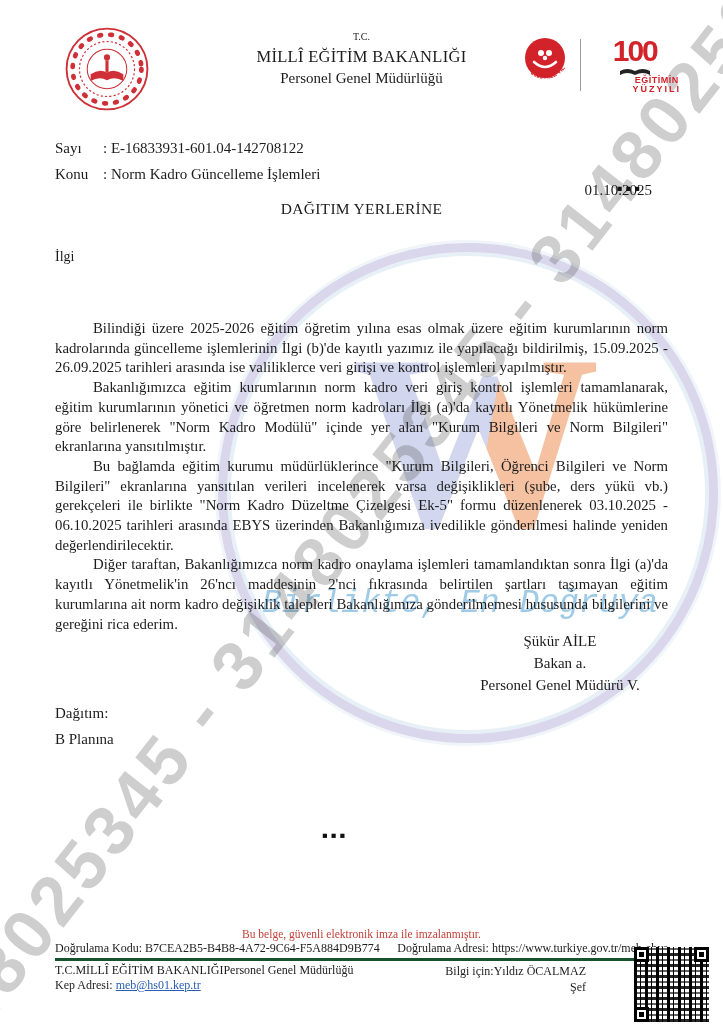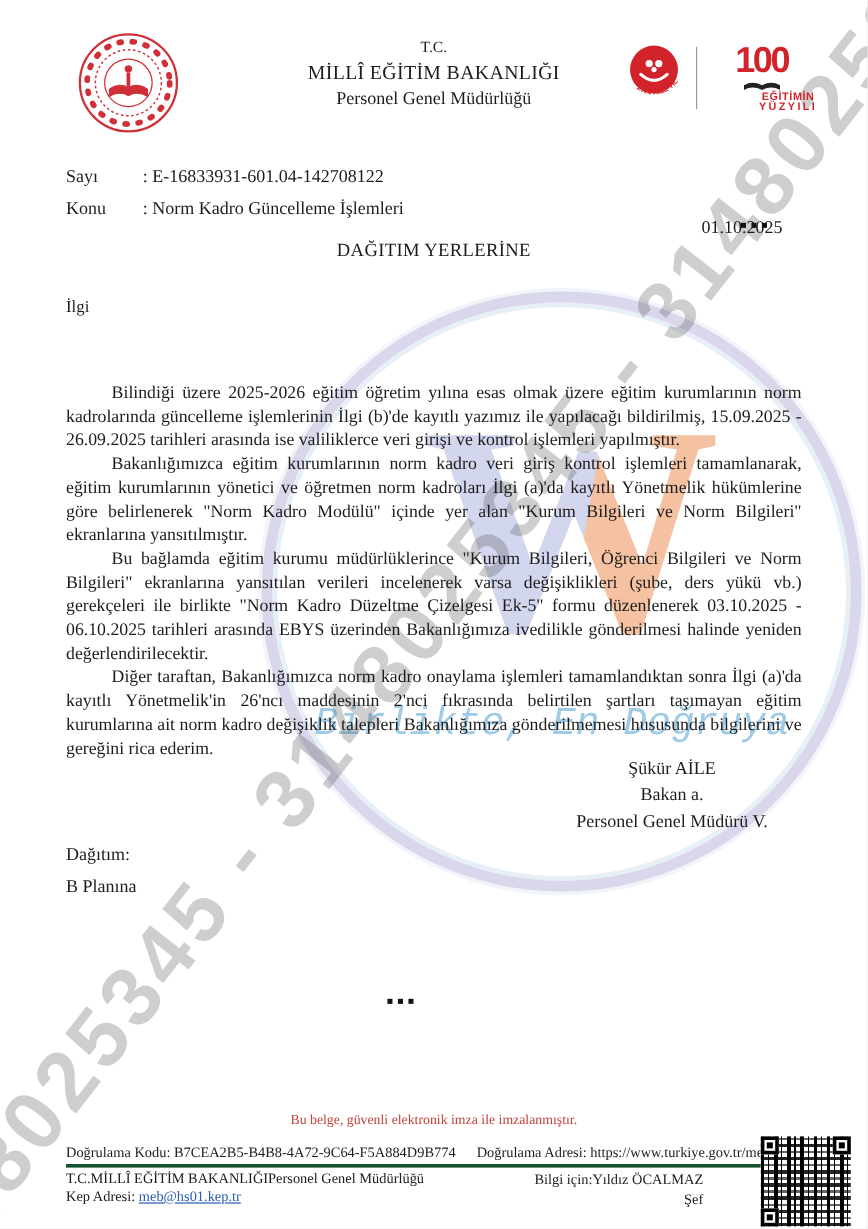--- a/index.html
+++ b/index.html
@@ -36,32 +36,32 @@
   .wm-slogan{
     left:225px; top:585px; width:470px; text-align:center;
     font-family:Liberation Mono, monospace; font-style:italic;
     font-size:33px; color:rgba(142,194,226,0.85);
   }
   
   .layer{position:absolute; inset:0; z-index:1;}
   
   .emblem{position:absolute; left:64px; top:26px; width:86px; height:86px;}
   .head-center{position:absolute; left:0; right:0; top:30px; text-align:center; line-height:1.45;}
-  .head-tc{font-size:13px;}
+  .head-tc{font-size:10px;}
   .head-ministry{font-size:16.5px; letter-spacing:0.3px;}
   .head-dept{font-size:15px;}
   .head-right{position:absolute; right:42px; top:34px; display:flex; align-items:center; gap:7px;}
   .logo-sep{width:1px; height:52px; background:#9a9a9a;}
   .logo-100{display:flex; flex-direction:column; align-items:center; line-height:1;}
   .logo-100-num{font-family:"Liberation Sans", sans-serif; font-weight:bold; font-size:30px; color:#d2232a; letter-spacing:-2px;}
   .logo-100-l1,.logo-100-l2{font-family:"Liberation Sans", sans-serif; font-weight:bold; font-size:9px; color:#d2232a; letter-spacing:0.5px;padding-left:44px;}
   .logo-100-l2{letter-spacing:2px;}
   
   .meta{position:absolute; left:55px; right:55px; top:140px; font-size:15px;}
-  .meta-row{display:flex; margin-bottom:9px;gap:16px;}
+  .meta-row{display:flex; margin-bottom:9px;}
   .meta-label{width:48px;}
   .doc-date{position:absolute; right:16px; top:1px;margin-top:41px;}
   .dots{font-family:"DejaVu Sans", sans-serif; font-size:8.5px; letter-spacing:3px; color:#111;}
   .dots-1{position:absolute; right:80px; top:183px;}
   .dots-2{position:absolute; left:322px; top:830px;}
   .recipient{position:absolute; left:0; right:0; top:200px; text-align:center; font-size:15.5px; letter-spacing:0.3px;}
   
   .ilgi{position:absolute; left:55px; right:55px; top:246px; font-size:14px; line-height:1.5;}
   .ilgi-row{display:flex;}
   .ilgi-label{width:48px; flex:none;}
@@ -69,21 +69,21 @@
   .ilgi-b{padding-left:10px;}
   
   .body-text{position:absolute; left:55px; right:55px; top:319px; font-size:14.8px; line-height:19.7px; text-align:justify;}
   .body-text p{margin:0; text-indent:38px;}
   
   .signature{position:absolute; right:48px; top:630px; width:230px; text-align:center; font-size:15px; line-height:22px;}
   
   .distribution{position:absolute; left:55px; top:700px; font-size:15px; line-height:26px;}
   
   .footer{position:absolute; left:55px; right:55px; top:928px; font-size:12px;}
-  .esign{text-align:center; color:#c24037; font-size:11.5px; margin-bottom:13px;}
+  .esign{text-align:center; color:#c24037; font-size:11.5px; margin-bottom:1px;}
   .vrow{display:flex; justify-content:space-between; border-bottom:3px solid #14532d; padding-bottom:2px;}
   .orow{display:flex; justify-content:space-between; margin-top:2px;}
   .orow-right{text-align:right; margin-right:82px; line-height:1.35;}
   .kep a, .kep-link{color:#2a5db0; text-decoration:underline;}
   .qr{
     position:absolute; right:-41px; top:19px; width:75px; height:75px; background:#fff;
   }
   .qr-noise{
     position:absolute; inset:0;
     background:

